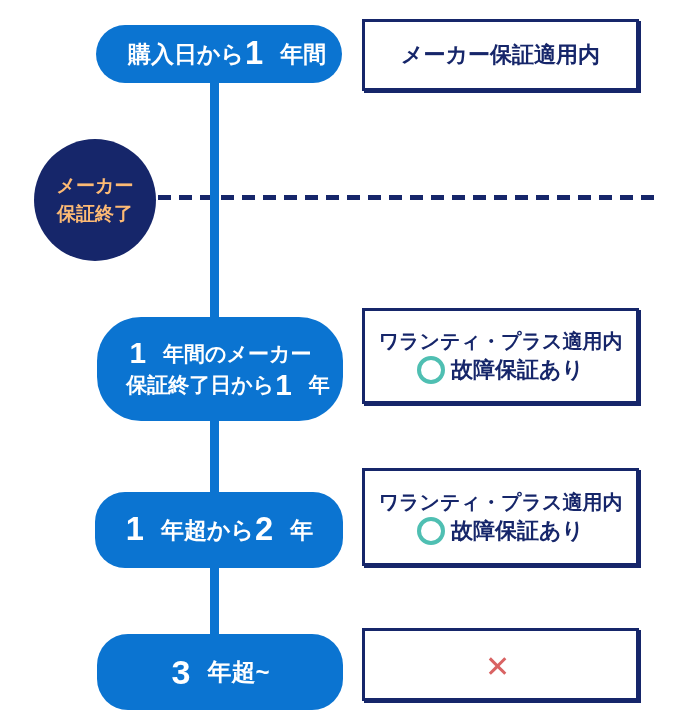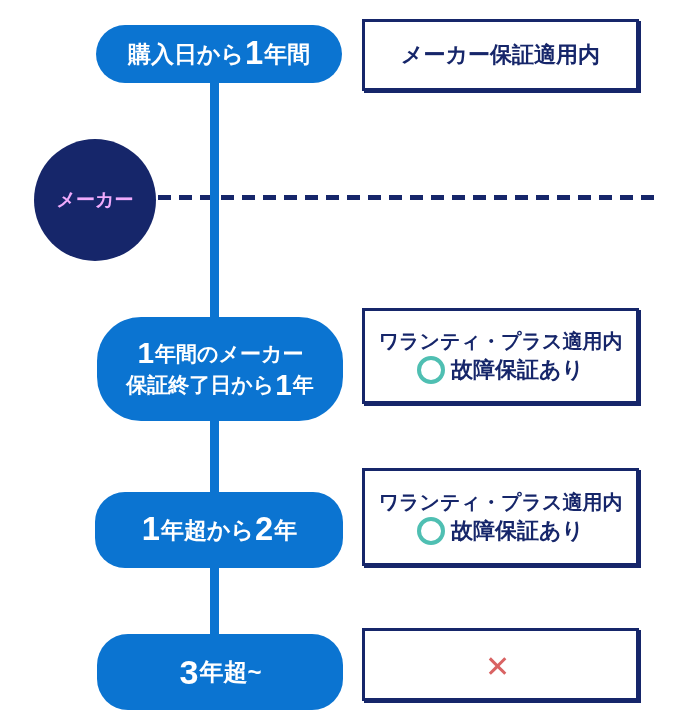--- a/index.html
+++ b/index.html
@@ -13,30 +13,30 @@
     position:absolute;left:95px;top:195px;width:560px;height:5px;z-index:0;
     background:repeating-linear-gradient(90deg,#16266a 0 13px,transparent 13px 21px);
   }
   
   .pill{
     position:absolute;background:#0b74d1;color:#ffffff;z-index:2;
     display:flex;flex-direction:column;align-items:center;justify-content:center;
     font-weight:bold;text-align:center;
   }
   .pill-line{line-height:1.45;white-space:nowrap;}
-  .seg{display:inline-block;vertical-align:middle;}
+  .seg{display:inline-block;vertical-align:middle;margin-left:16px;}
   .seg.big{font-size:1.42em;line-height:1;margin:0 1px;transform:translateY(-1px);}
   .pill1{left:96px;top:25px;width:246px;height:58px;border-radius:29px;font-size:23px;}
   .pill2{left:97px;top:317px;width:246px;height:104px;border-radius:44px;font-size:21px;}
   .pill3{left:95px;top:492px;width:248px;height:76px;border-radius:30px;font-size:23px;}
   .pill4{left:97px;top:634px;width:246px;height:76px;border-radius:31px;font-size:24px;}
   
   .event-circle{
     position:absolute;left:34px;top:139px;width:122px;height:122px;border-radius:50%;
-    background:#16266a;color:#f0abfc;z-index:3;
+    background:#16266a;color:#fdba74;z-index:3;
     display:flex;flex-direction:column;align-items:center;justify-content:center;
     font-weight:bold;font-size:19px;line-height:1.5;text-align:center;
   }
   
   .result-box{
     position:absolute;left:362px;width:271px;background:#ffffff;
     border:3px solid #16266a;box-shadow:2px 2px 0 0 #16266a;box-sizing:content-box;
     display:flex;flex-direction:column;align-items:center;justify-content:center;
     color:#16266a;text-align:center;z-index:2;
   }
@@ -67,20 +67,21 @@
 
   <div class="dash-line"></div>
   <div class="vline"></div>
 
   <div class="pill pill1">
     <div class="pill-line"><span class="seg">購入日から</span><span class="seg big">1</span><span class="seg">年間</span></div>
   </div>
 
   <div class="event-circle">
     <div>メーカー</div>
+    <div>保証終了</div>
   </div>
 
   <div class="pill pill2">
     <div class="pill-line"><span class="seg big">1</span><span class="seg">年間のメーカー</span></div>
     <div class="pill-line"><span class="seg">保証終了日から</span><span class="seg big">1</span><span class="seg">年</span></div>
   </div>
 
   <div class="pill pill3">
     <div class="pill-line"><span class="seg big">1</span><span class="seg">年超から</span><span class="seg big">2</span><span class="seg">年</span></div>
   </div>

